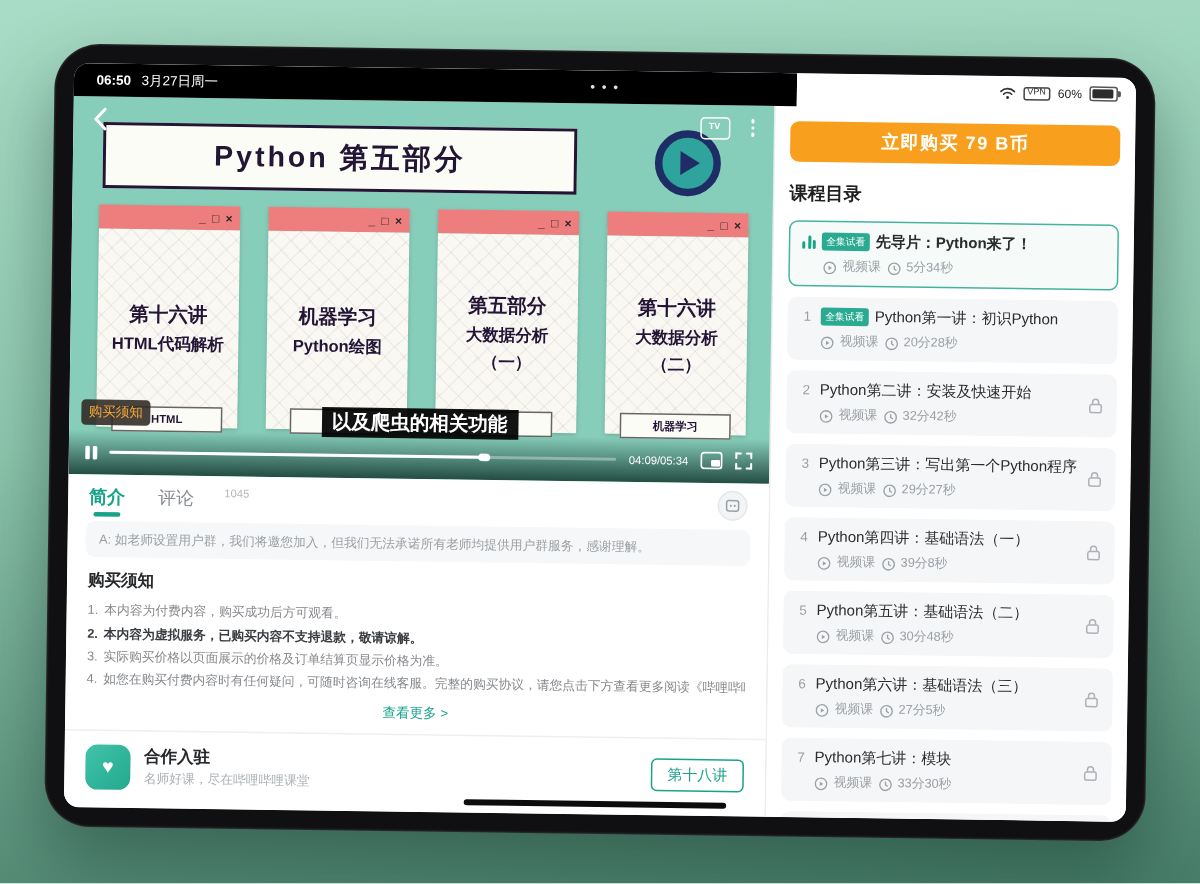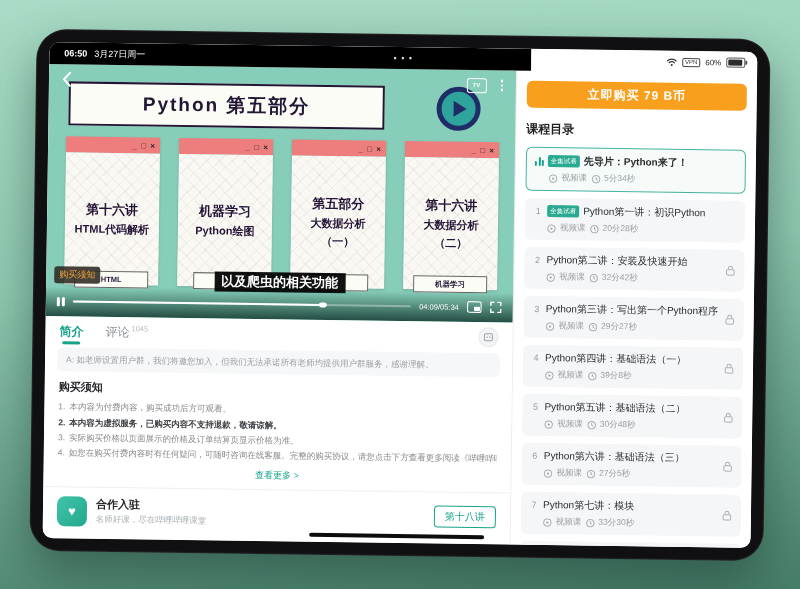--- a/index.html
+++ b/index.html
@@ -75,21 +75,21 @@
   .ptime{font-size:7.5px;color:#fff;}
 
   
   .content{flex:1;background:#fff;overflow:hidden;}
   .tabs{height:30px;display:flex;align-items:center;padding:0 14px;gap:22px;}
   .tab-active{color:#17a38a;font-weight:bold;font-size:12px;position:relative;height:100%;
     display:flex;align-items:center;}
   .tab-active:after{content:"";position:absolute;bottom:2px;left:50%;transform:translateX(-50%);
     width:18px;height:3px;border-radius:2px;background:#17a38a;}
   .tab{color:#8a8f94;font-size:12px;}
-  .tab sup{font-size:7.5px;color:#b5b9bd;margin-left:2px;text-align:right;}
+  .tab sup{font-size:7.5px;color:#b5b9bd;margin-left:20px;text-align:right;}
   .service{margin-left:auto;width:18px;height:18px;border-radius:50%;background:#f3f4f5;
     border:1px solid #e5e7e9;display:flex;align-items:center;justify-content:center;}
   .notice{margin:1px 12px 8px;background:#f6f7f8;border-radius:6px;padding:6px 9px;
     color:#9aa0a5;font-size:8.5px;line-height:1.45;}
   .notes{padding:0 14px;}
   .notes-title{font-size:11px;font-weight:bold;color:#26282b;margin:2px 0 5px;}
   .note{font-size:8.5px;color:#86898d;line-height:1.8;white-space:nowrap;overflow:hidden;}
   .note.bold{color:#3a3d41;font-weight:bold;}
   .note .nnum{margin-right:4px;}
   .more{text-align:center;color:#17a38a;font-size:9px;margin:5px 0 7px;}

